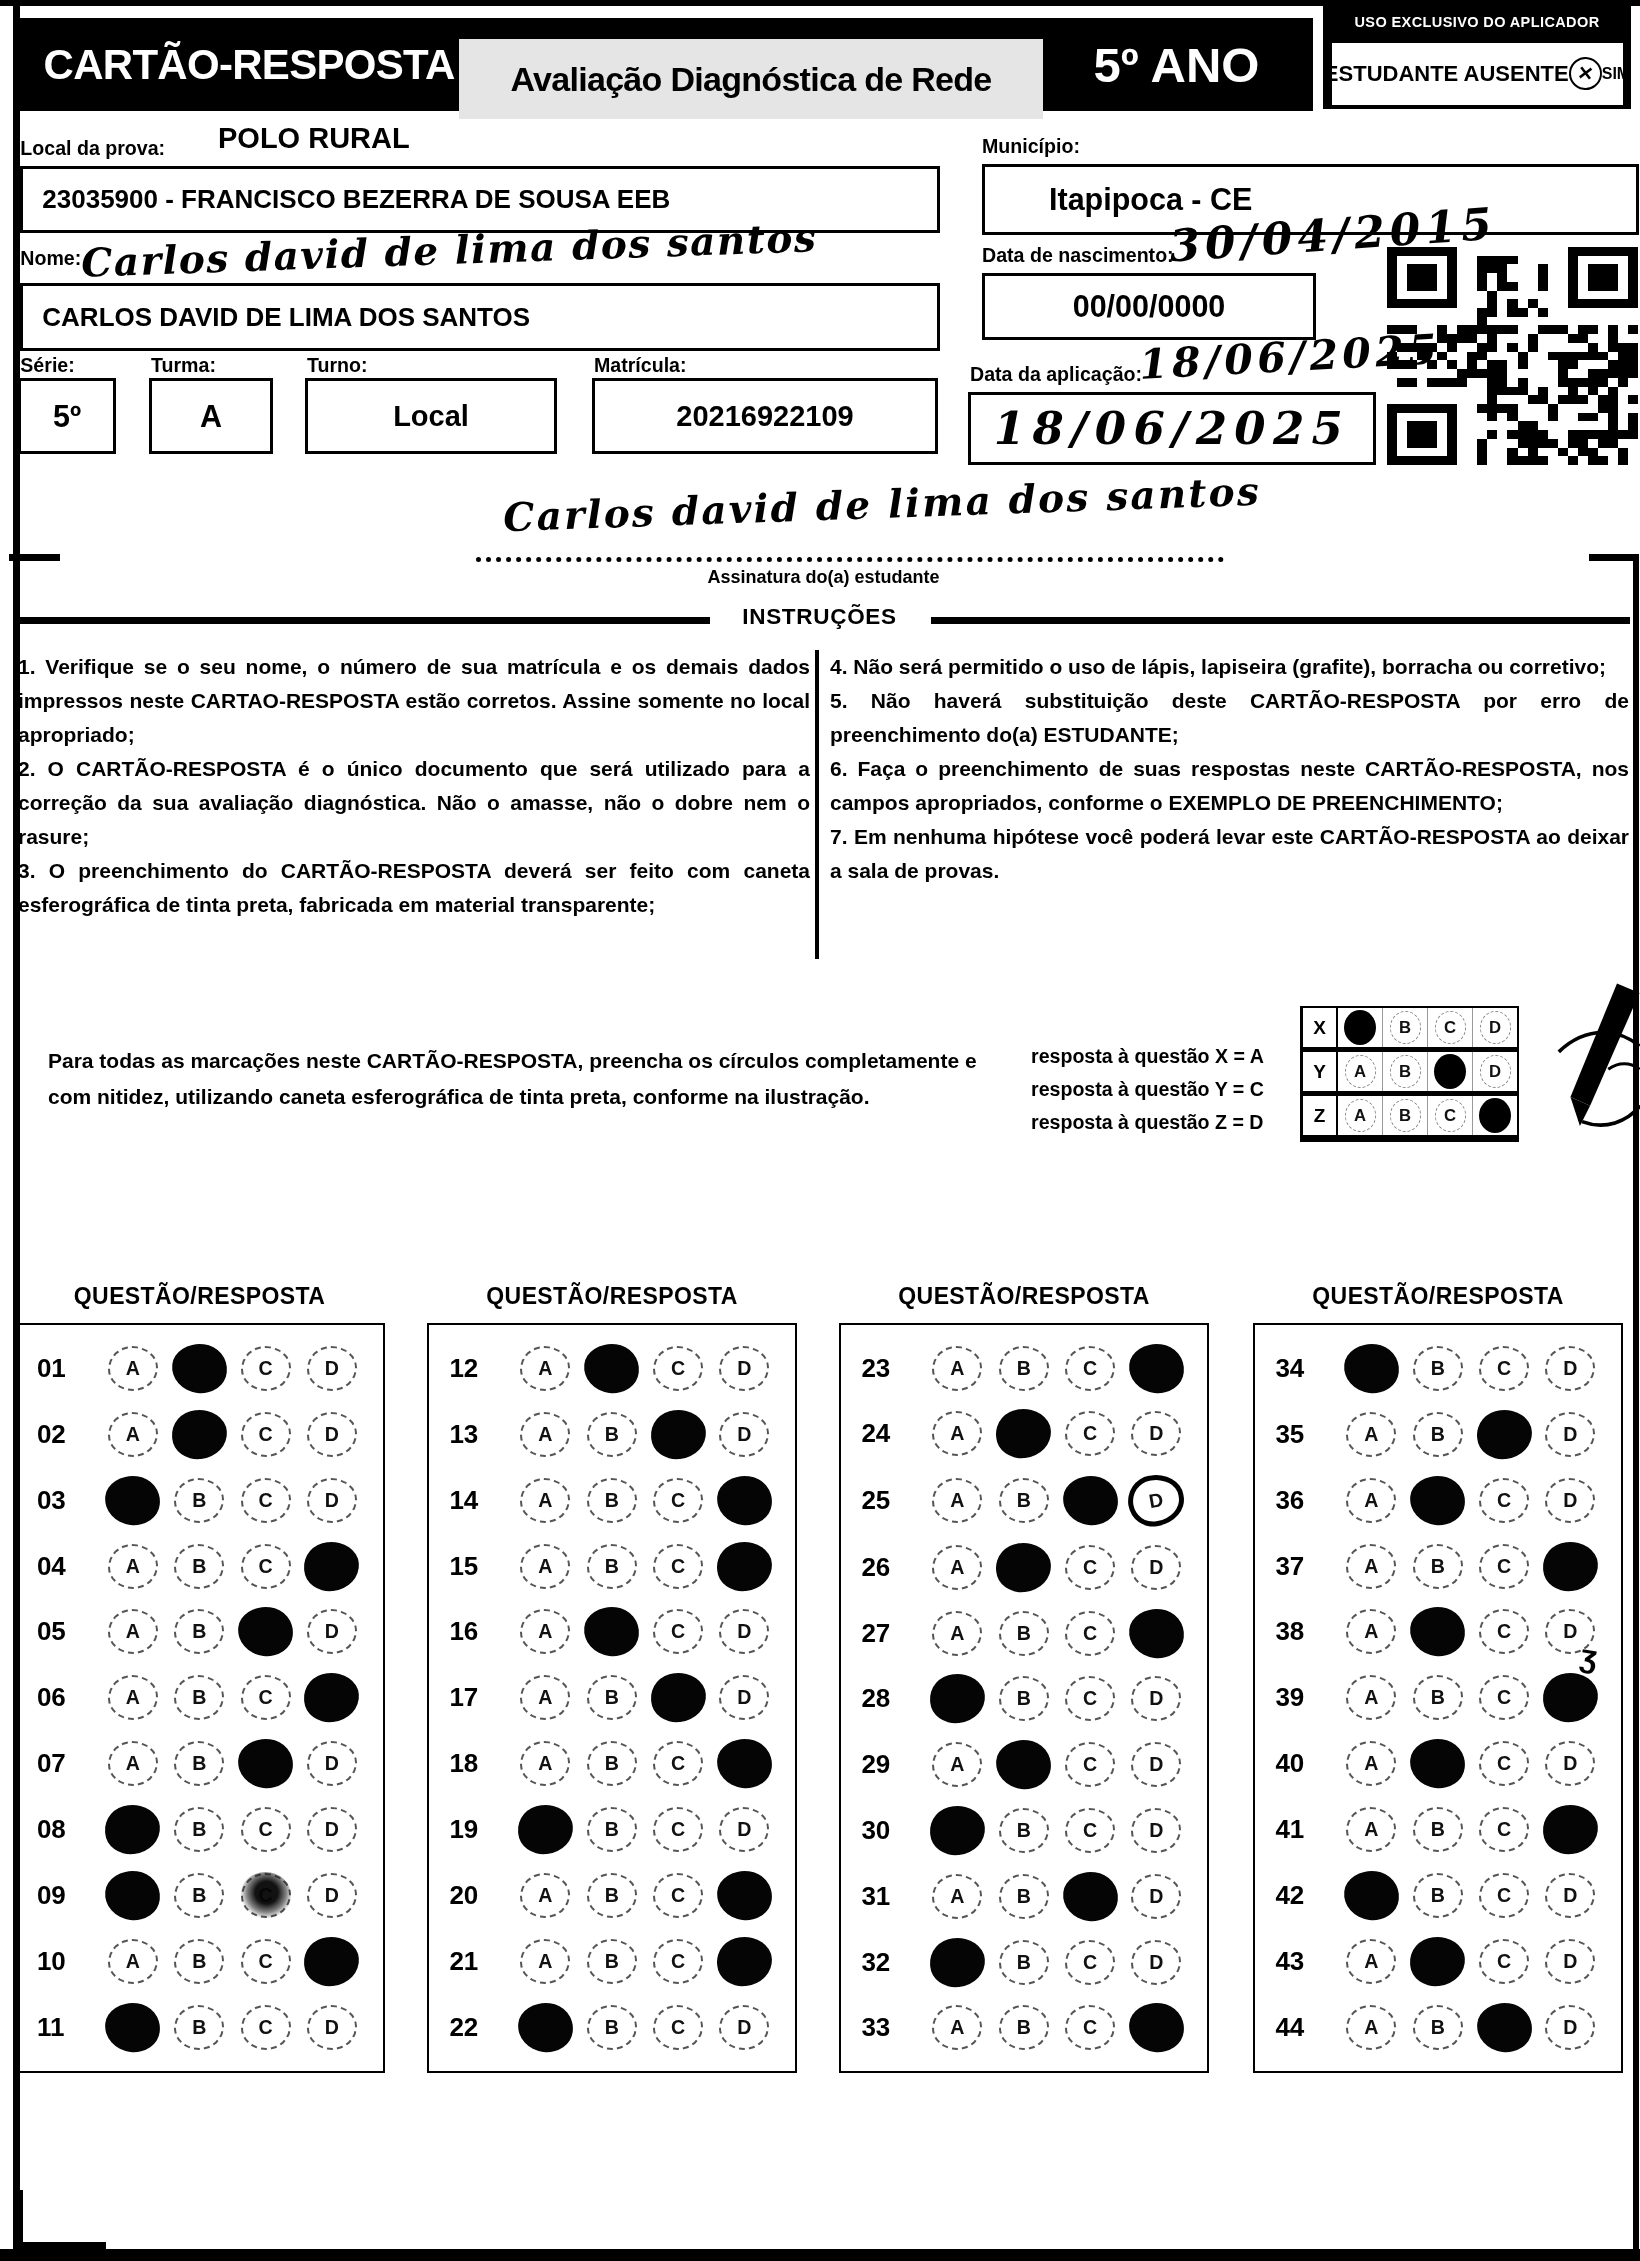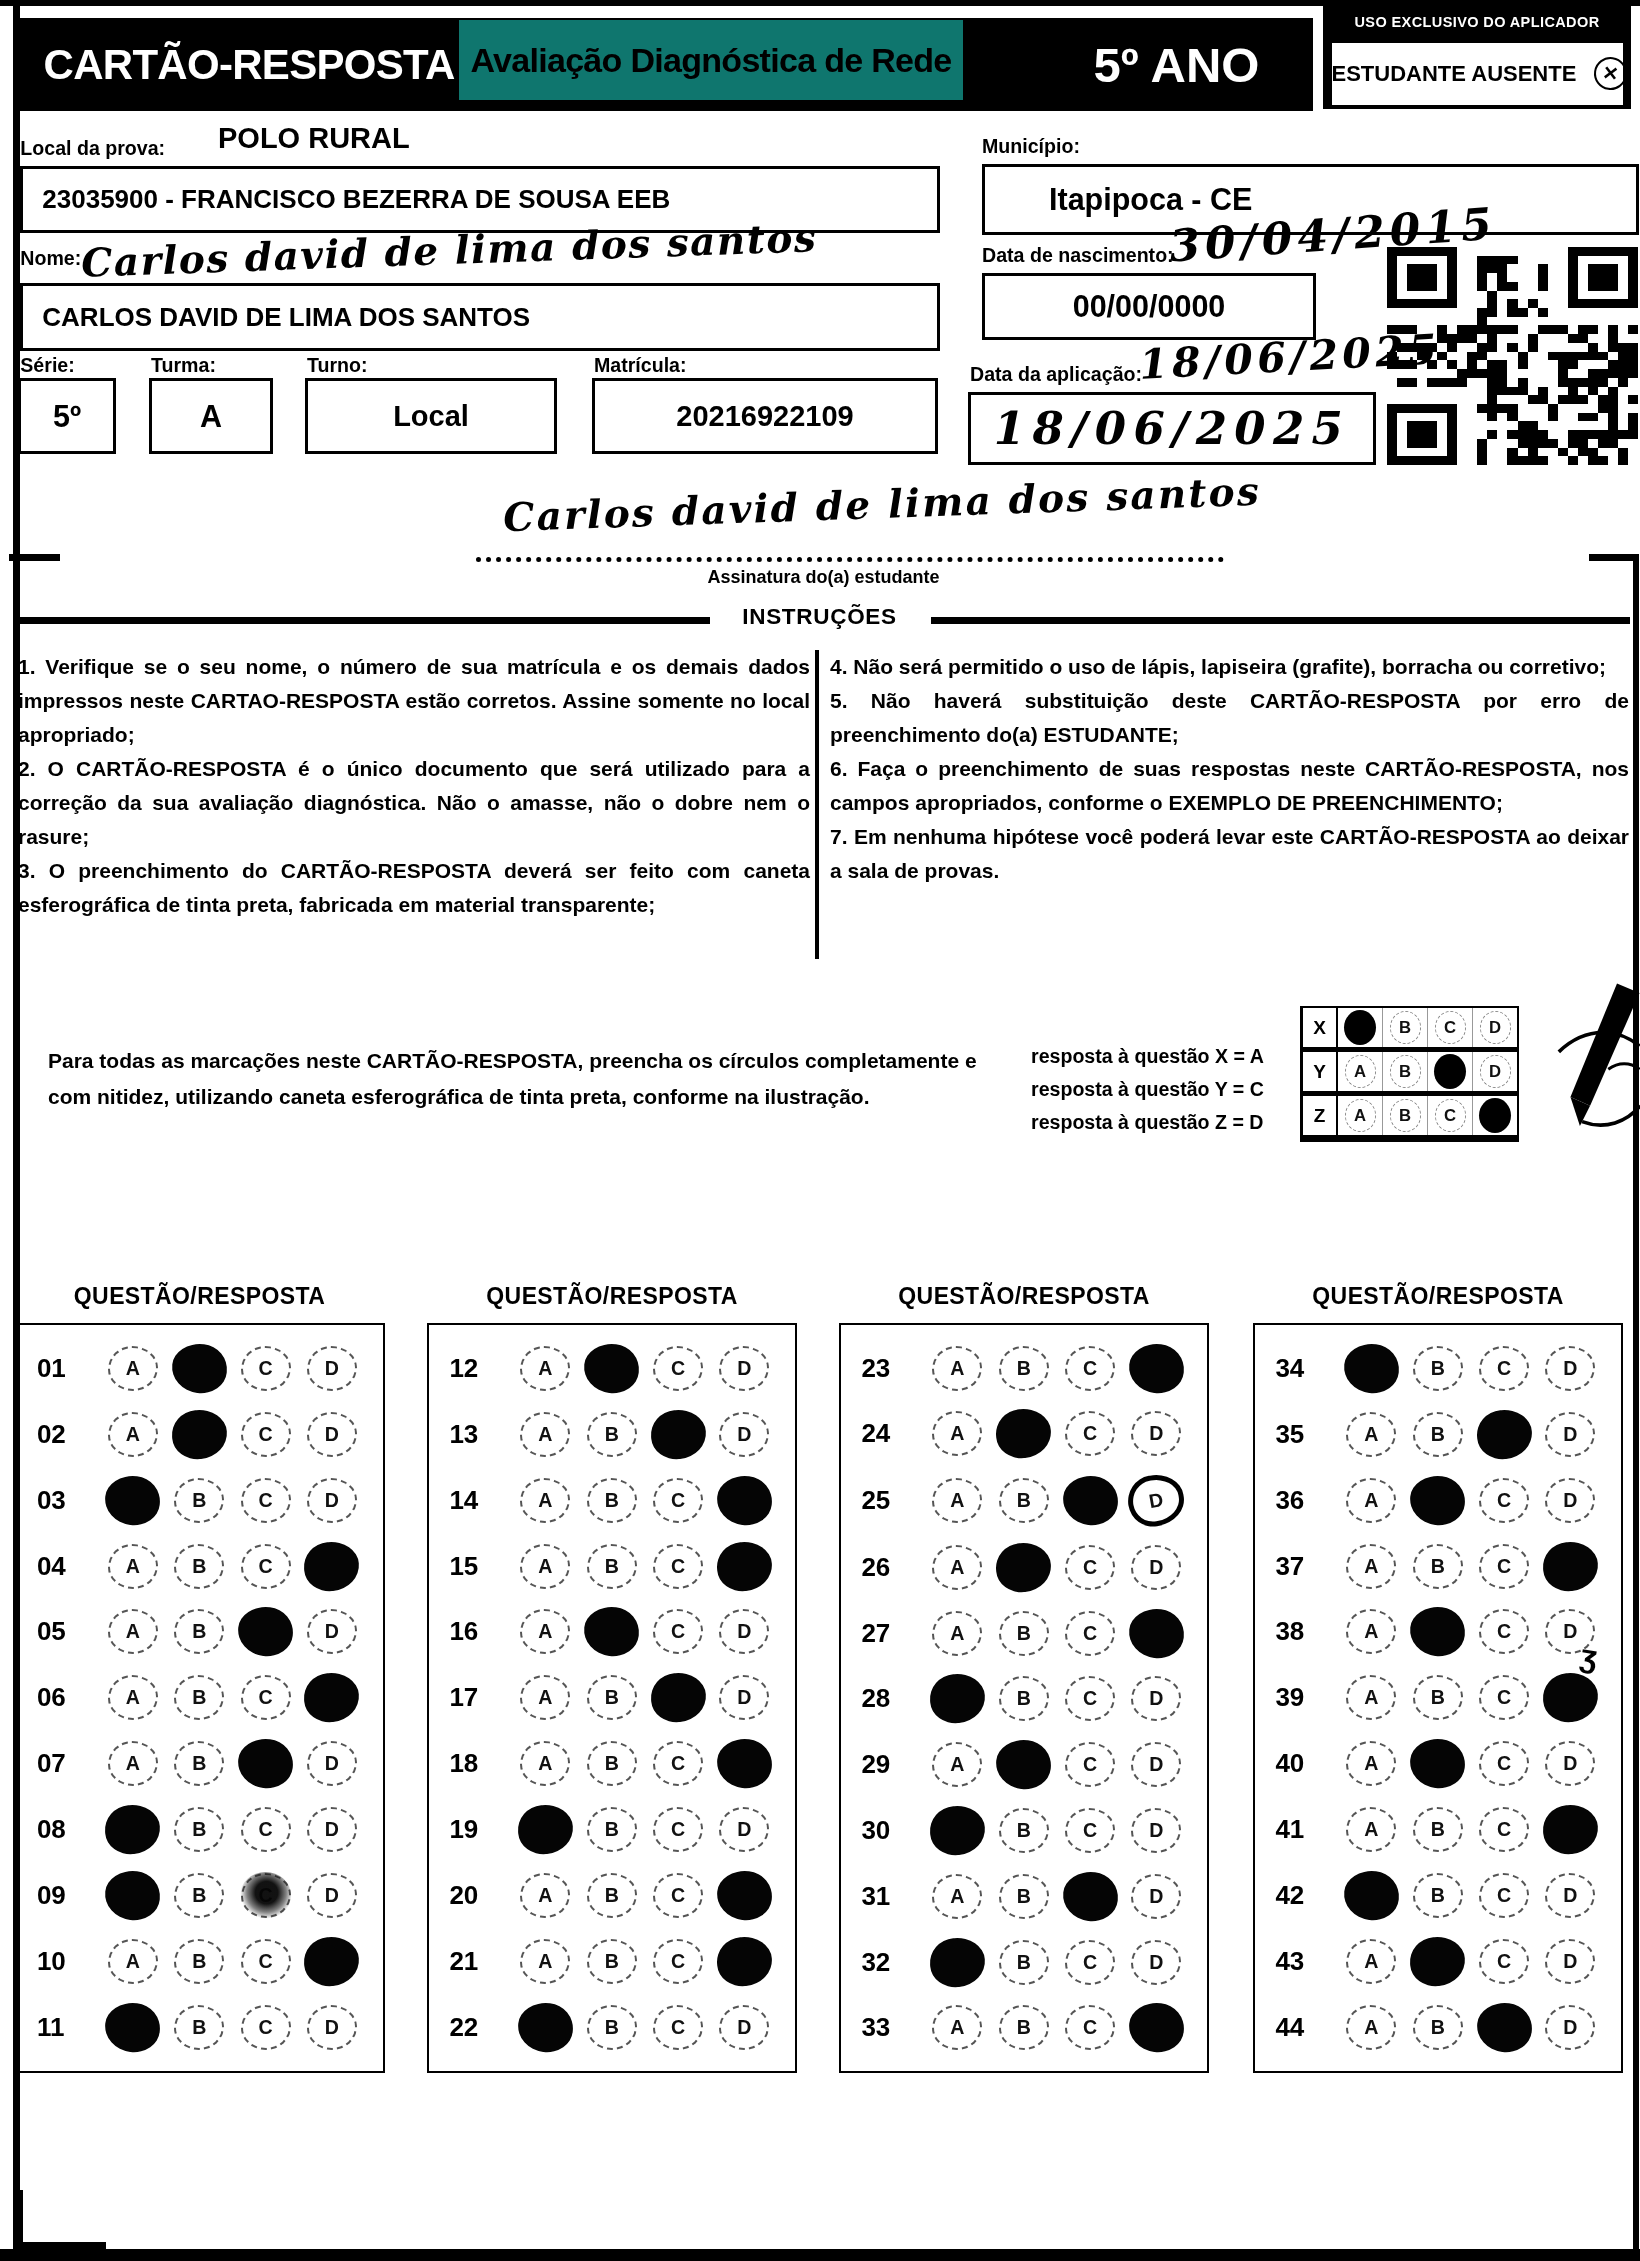--- a/index.html
+++ b/index.html
@@ -11,30 +11,30 @@
   .top-strip{left:0;top:0;width:1641px;height:5.8px;background:#000;}
   .left-border{left:13px;top:5.8px;width:6.5px;height:2243px;background:#000;}
   .right-border{left:1633px;top:554px;width:5.8px;height:1695px;background:#000;}
   .col-divider{left:815px;top:650px;width:3.6px;height:309px;background:#000;}
   .bottom-bar{left:0;top:2249px;width:1641px;height:12.3px;background:#000;}
   .bracket-h{height:7.3px;background:#000;}
   .bracket-v{width:7.3px;background:#000;}
   
   .hdr-black{left:13px;top:18px;width:1300px;height:93px;background:#000;display:flex;align-items:center;}
   .hdr-title{color:#fff;font-size:42px;font-weight:bold;padding-left:30.5px;letter-spacing:-0.7px;white-space:nowrap;}
-  .hdr-white{position:absolute;left:446px;top:2px;width:504px;height:80px;background:#0f766e;
+  .hdr-white{position:absolute;left:446px;top:21px;width:584px;height:80px;background:#e5e5e5;
              display:flex;align-items:center;justify-content:center;}
   .hdr-white span{font-size:34px;font-weight:bold;letter-spacing:-0.7px;}
   .hdr-grade{position:absolute;left:1026px;top:0;width:275px;height:93px;display:flex;align-items:center;
              justify-content:center;color:#ffffff;font-size:49px;font-weight:bold;}
   .uso-box{left:1323px;top:5.8px;width:308px;height:103px;background:#000;}
   .uso-label{position:absolute;top:8.7px;left:0;width:100%;text-align:center;color:#fff;
              font-size:14.5px;font-weight:bold;letter-spacing:0.4px;}
   .ausente-box{position:absolute;left:6.5px;top:35px;width:291px;height:62px;background:#fff;border:2.2px solid #000;
-               display:flex;align-items:center;justify-content:flex-start;gap:18px;}
+               display:flex;align-items:center;justify-content:center;gap:0;}
   .ausente-box .lbl{font-size:22px;font-weight:bold;white-space:nowrap;}
   .circle-x{width:29px;height:29px;border:2.2px solid #000;border-radius:50%;display:flex;align-items:center;
             justify-content:center;font-size:19px;font-weight:bold;transform:rotate(8deg);flex:0 0 auto;}
   .ausente-box .sim{font-size:16px;font-weight:bold;}
   
   .flabel{font-size:19.6px;font-weight:bold;white-space:nowrap;}
   .fbox{border:3.6px solid #000;background:#fff;display:flex;align-items:center;}
   .fbox .v{font-size:26px;font-weight:bold;padding-left:19px;white-space:nowrap;}
   .fbox.center .v{padding-left:0;width:100%;text-align:center;}
   .handwrite{font-family:"DejaVu Serif",serif;font-style:italic;font-weight:bold;white-space:nowrap;}

